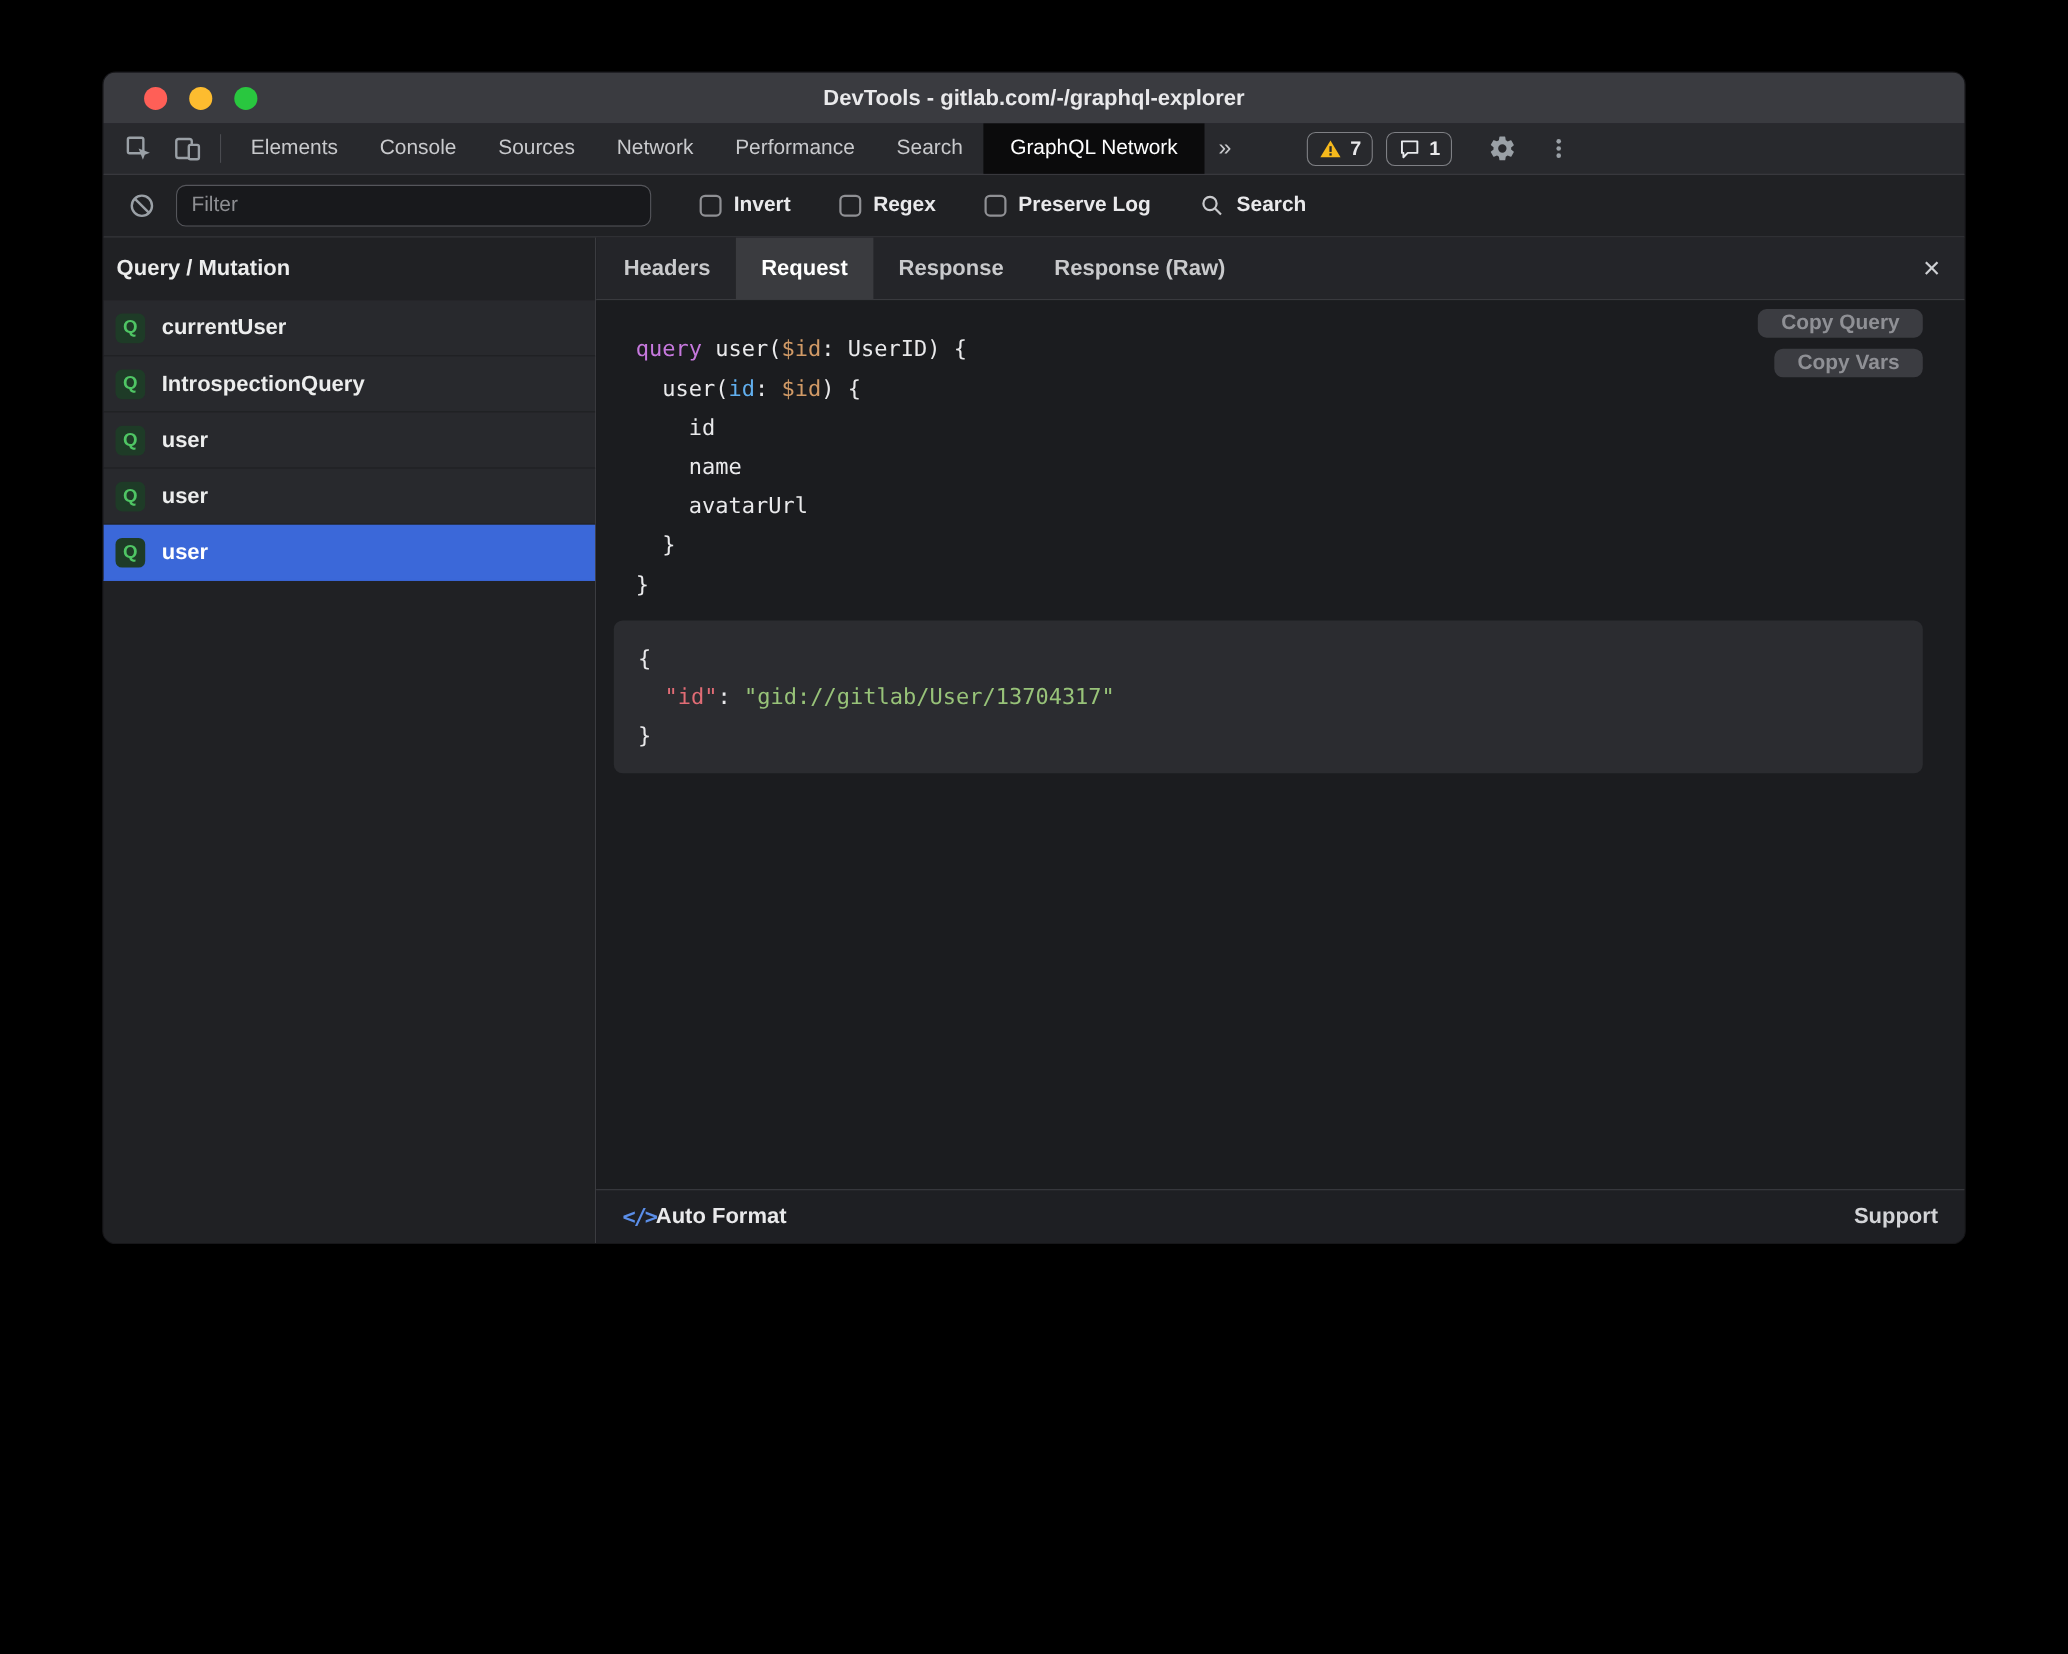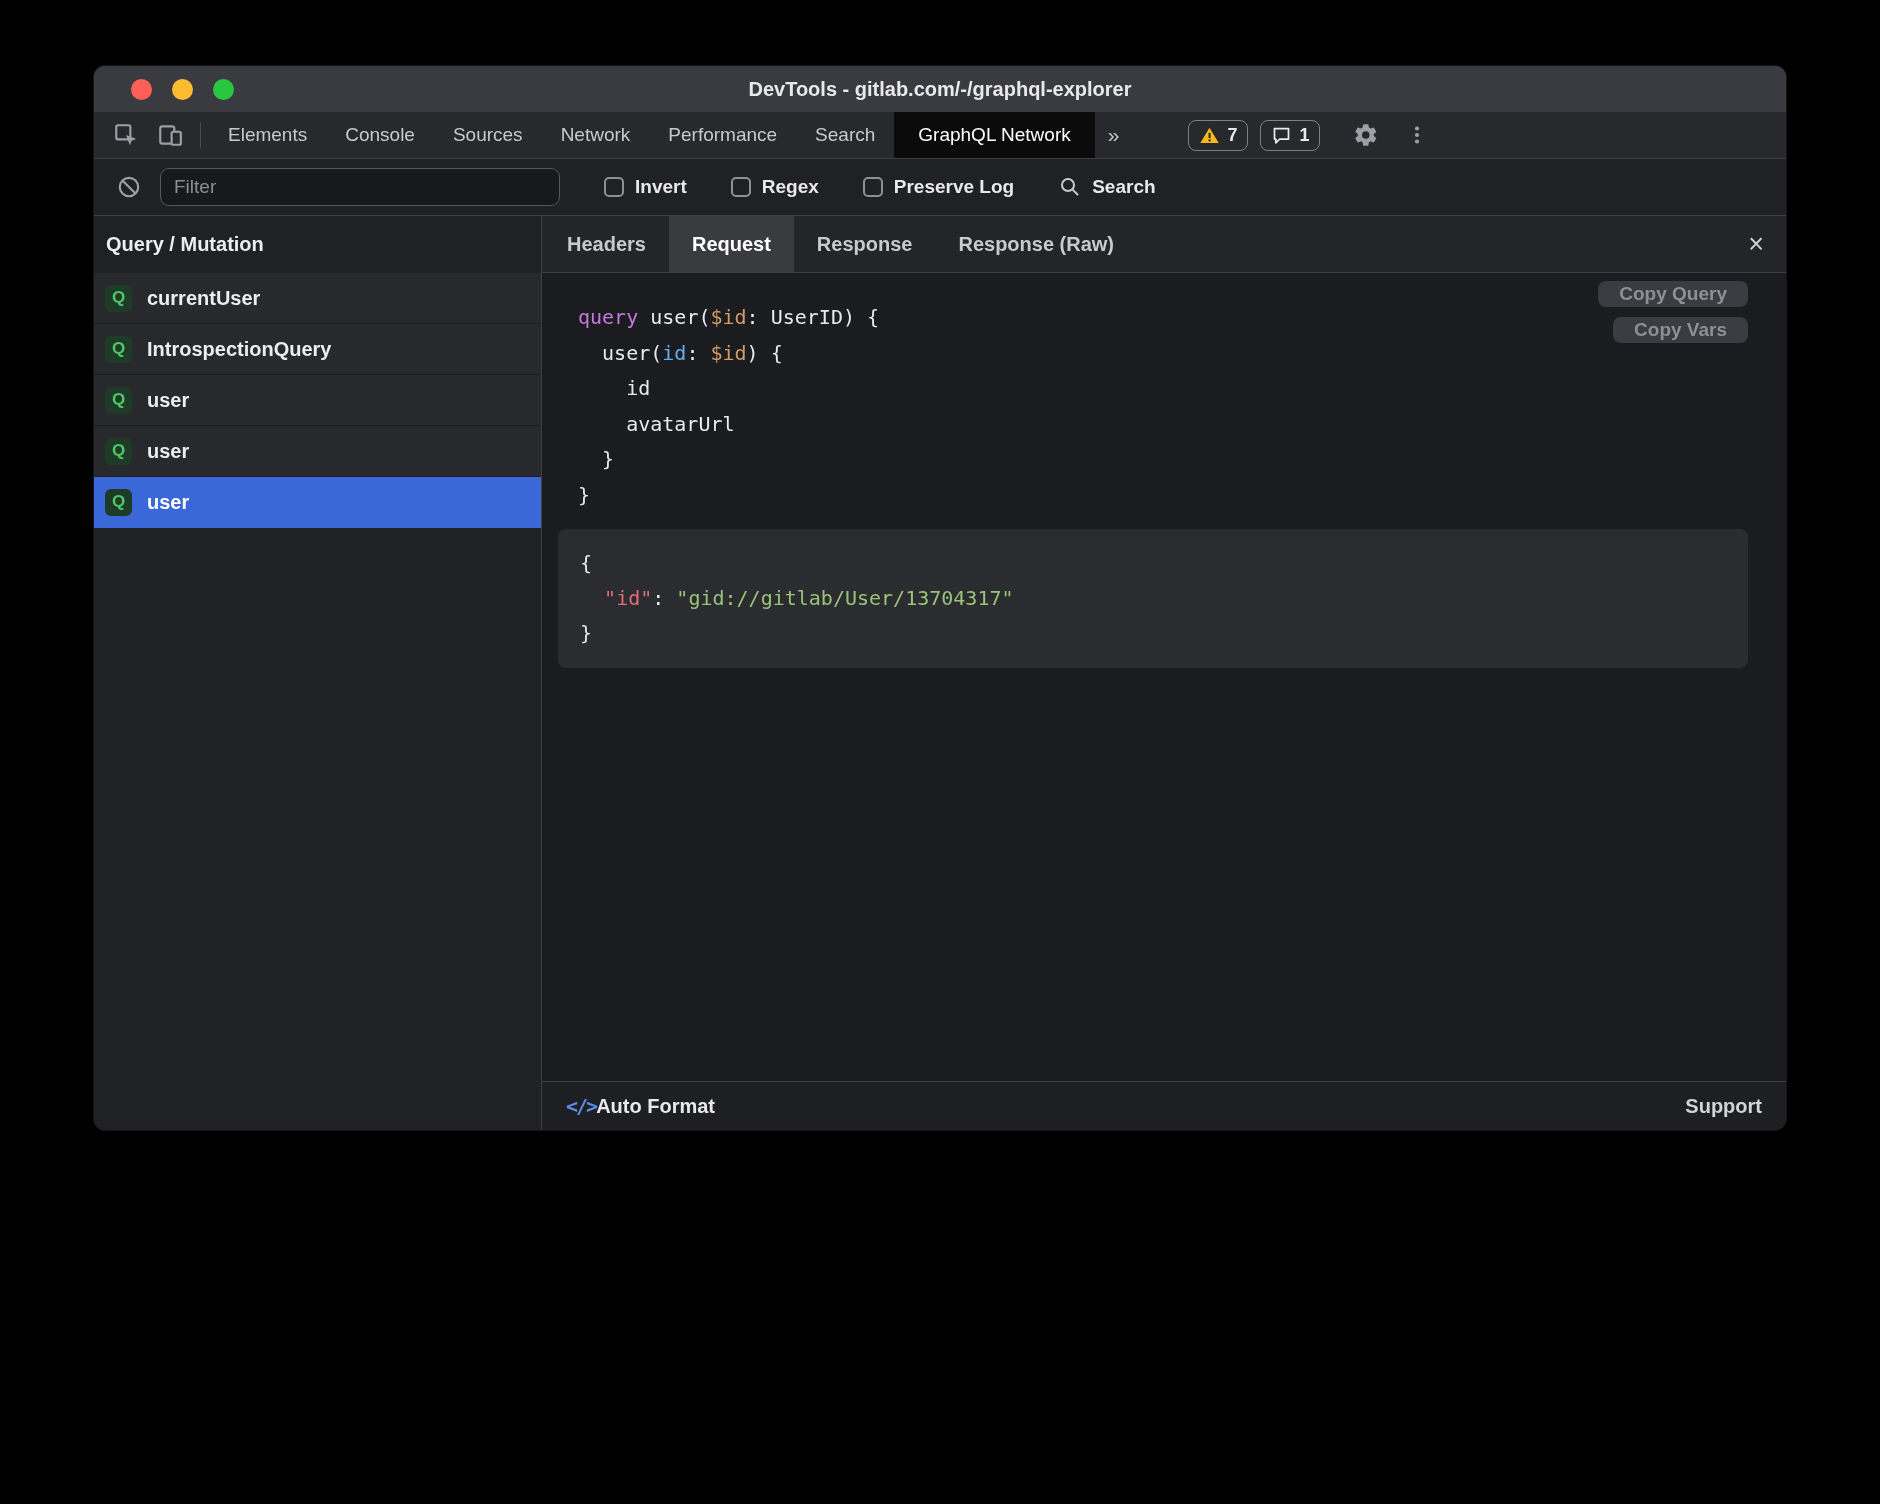--- a/index.html
+++ b/index.html
@@ -25,21 +25,21 @@
   .tab { display:flex; align-items:center; padding:0 19px; color:#c8c9cc; font-size:19px; white-space:nowrap; }
   .tab.selected { background:var(--tab-selected-bg,#0b0b0c); color:#fff; padding:0 24px; font-weight:400; }
   .chevron { padding:0 13px; color:#c8c9cc; font-size:21px; display:flex; align-items:center; }
   .tb-badges { display:flex; align-items:center; gap:12px; margin-left:56px; }
   .badge { height:31px; border:1px solid #7f8085; border-radius:8px; display:flex; align-items:center; gap:7px; padding:0 10px;
            color:#e9e9eb; font-size:18px; font-weight:600; align-self:center; background:none; }
   .gear-wrap { margin-left:24px; } .kebab-wrap { margin-left:8px; }
 
   
   .filterbar { height:57px; background:#202124; border-bottom:1px solid #3f4044; display:flex; align-items:center; padding-left:20px; flex:0 0 auto; }
-  .filter-input { margin-left:16px; width:400px; height:38px; background:#18191c; border:1px solid #55565b; border-radius:9px;
+  .filter-input { margin-left:16px; width:432px; height:38px; background:#18191c; border:1px solid #55565b; border-radius:9px;
                   color:#e9e9eb; font-size:19px; padding:0 13px; font-family:inherit; outline:none; }
   .filter-input::placeholder { color:#8d8e92; }
   .check-group { display:flex; align-items:center; gap:11px; margin-left:44px; cursor:default; }
   .checkbox { width:20px; height:20px; border:2px solid #8f9094; border-radius:5px; flex:0 0 auto; background:transparent; }
   .check-label { color:#e9e9eb; font-size:19px; font-weight:600; white-space:nowrap; }
   .search-group { display:flex; align-items:center; gap:10px; margin-left:44px; }
 
   
   .main { flex:1; display:flex; min-height:0; }
 
@@ -224,20 +224,21 @@
       <div class="dbody">
         <div class="copy-stack">
           <button class="copy-btn">Copy Query</button>
           <button class="copy-btn">Copy Vars</button>
         </div>
 
         <div class="code">
           <div class="cl"><span class="tk kw">query</span><span class="tk"> user(</span><span class="tk var">$id</span><span class="tk">: UserID) {</span></div>
           <div class="cl"><span class="tk">  user(</span><span class="tk attr">id</span><span class="tk">: </span><span class="tk var">$id</span><span class="tk">) {</span></div>
           <div class="cl"><span class="tk">    id</span></div>
+          <div class="cl"><span class="tk">    name</span></div>
           <div class="cl"><span class="tk">    avatarUrl</span></div>
           <div class="cl"><span class="tk">  }</span></div>
           <div class="cl"><span class="tk">}</span></div>
         </div>
 
         <div class="vars">
           <div class="cl"><span class="tk">{</span></div>
           <div class="cl"><span class="tk">  </span><span class="tk key">"id"</span><span class="tk">: </span><span class="tk str">"gid://gitlab/User/13704317"</span></div>
           <div class="cl"><span class="tk">}</span></div>
         </div>

